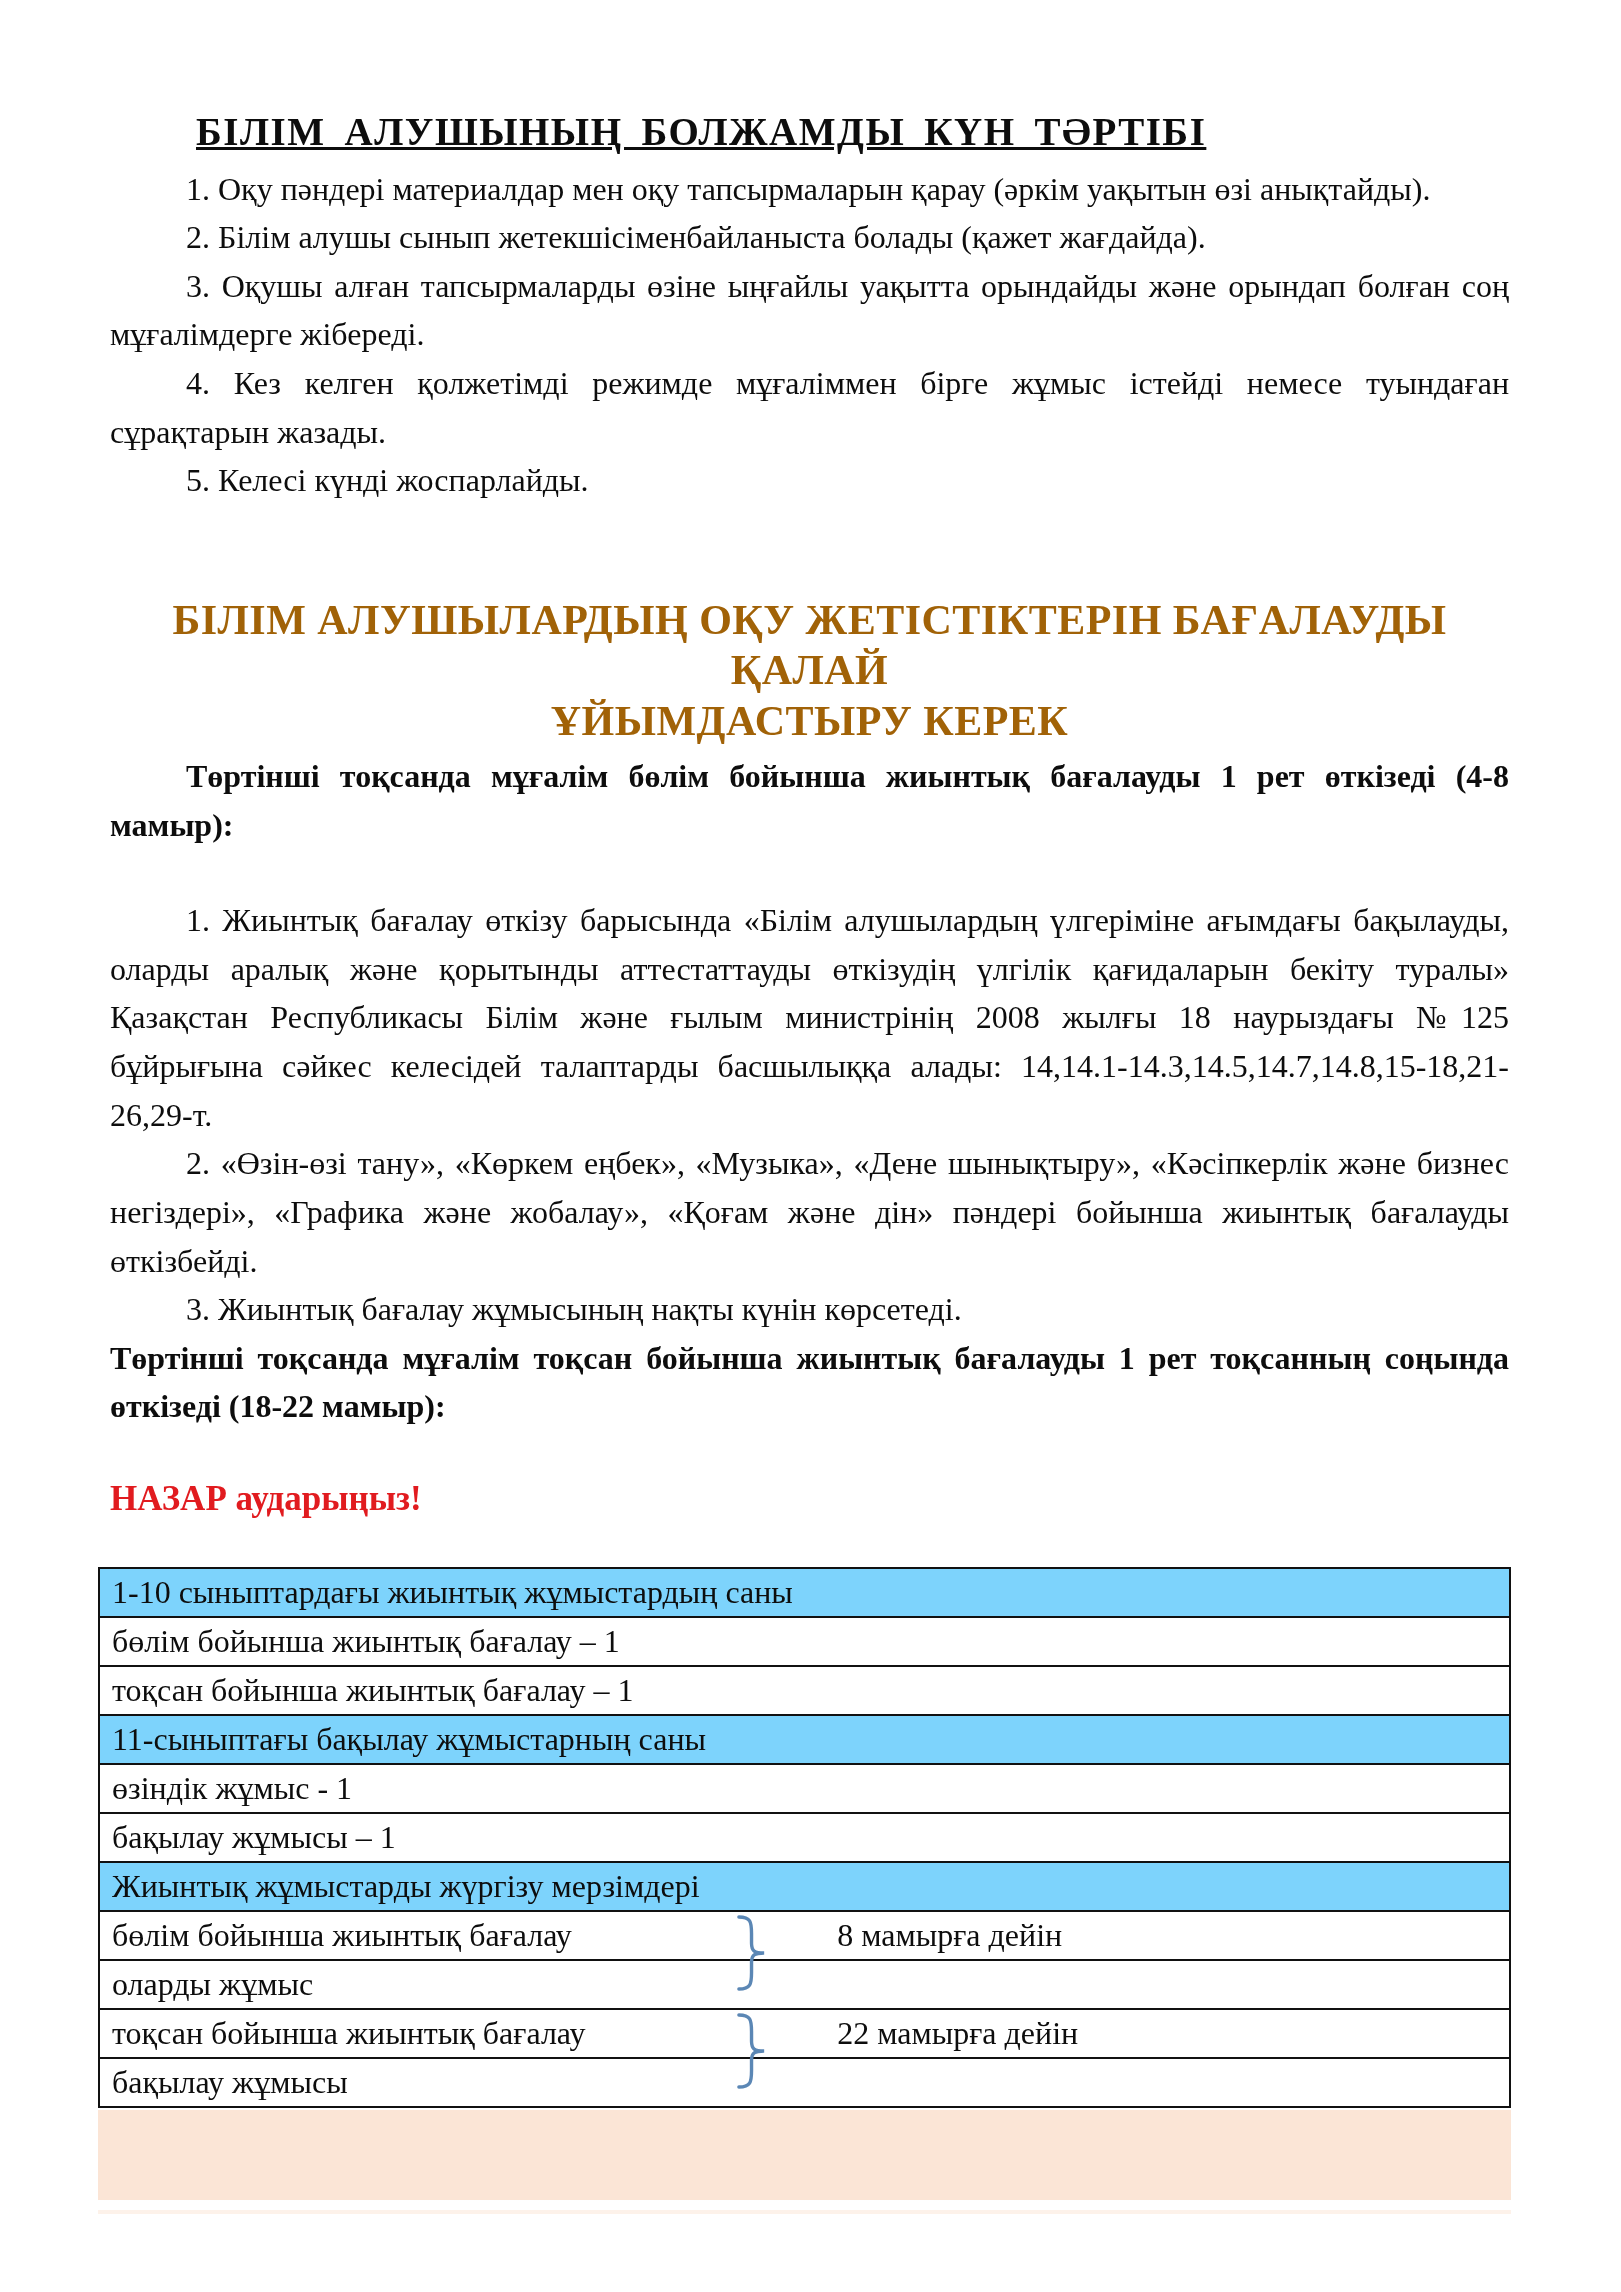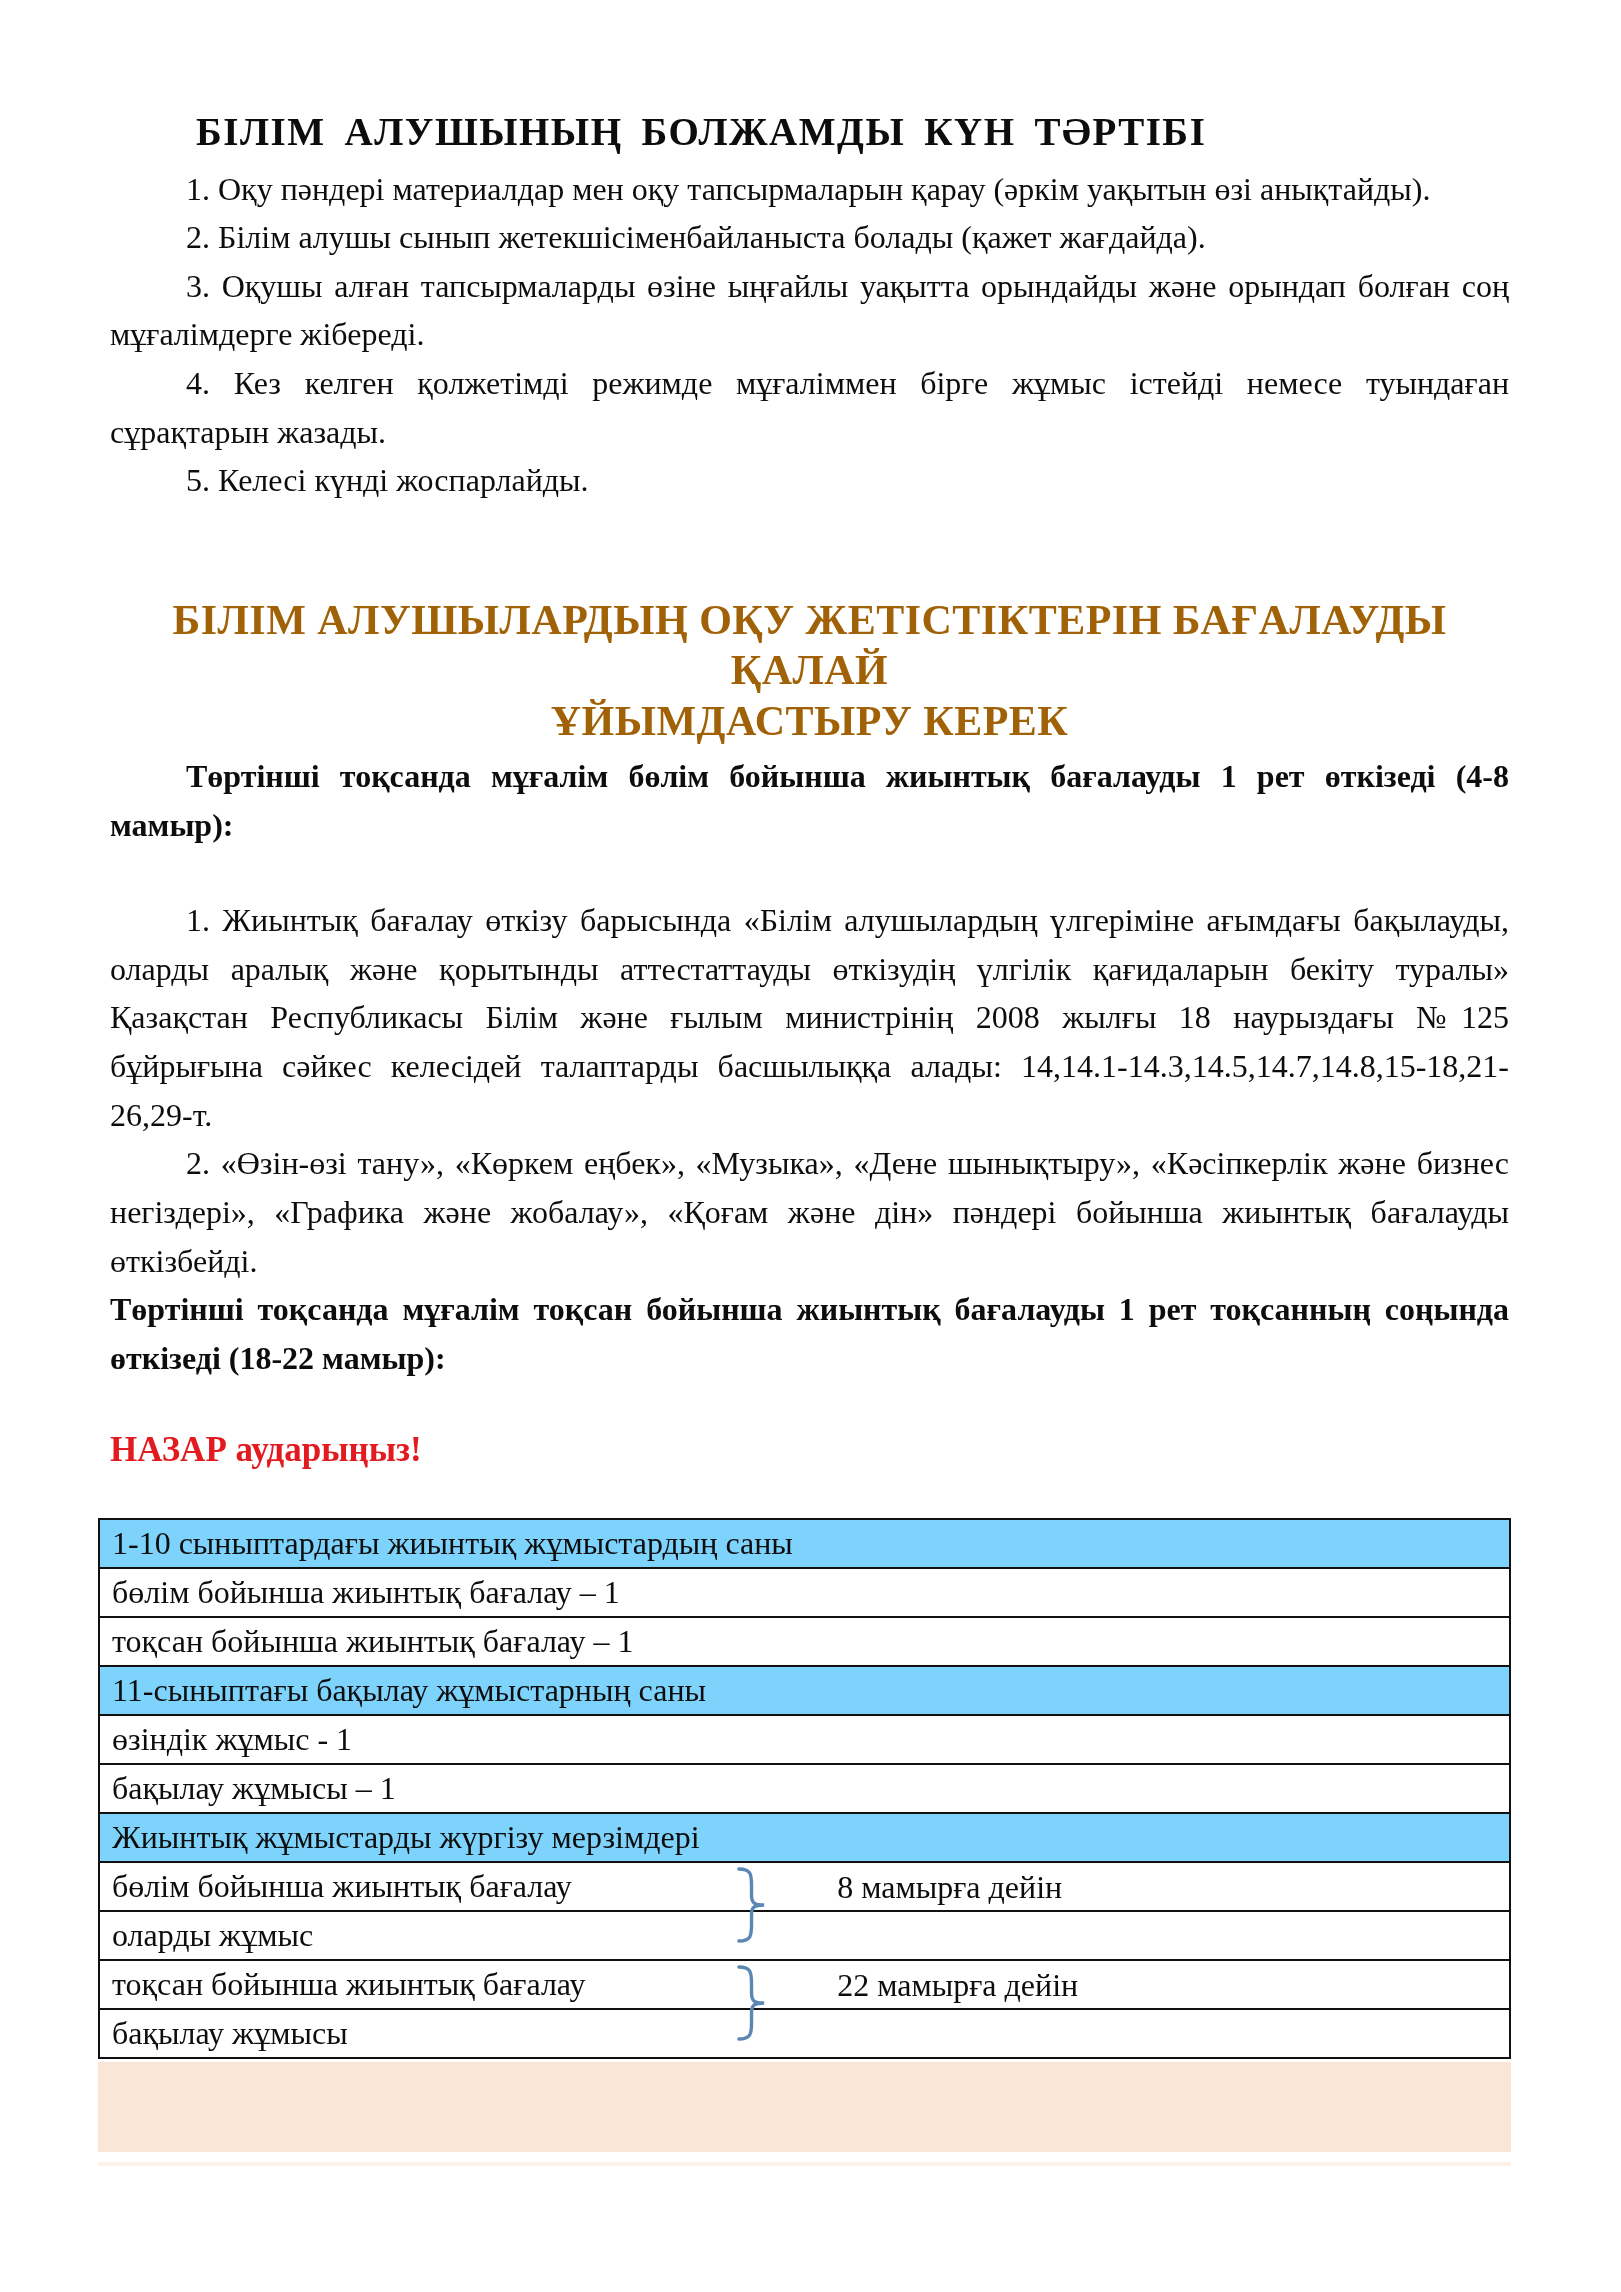--- a/index.html
+++ b/index.html
@@ -18,20 +18,21 @@
     box-sizing: border-box;
     padding: 106px 112px 0 110px;
   }
   .doc-title {
     font-size: 39px;
     font-weight: bold;
     letter-spacing: 1.5px;
     word-spacing: 7.8px;
     margin: 0 0 5.9px 86px;
     line-height: 1.35;
+    text-decoration: underline;
   }
   p.body-par {
     font-size: 32px;
     line-height: 1.52;
     text-align: justify;
     text-indent: 76px;
     margin: 0;
     font-family: Liberation Serif, serif;
   }
   p.no-indent {
@@ -118,20 +119,21 @@
     <div>БІЛІМ АЛУШЫЛАРДЫҢ ОҚУ ЖЕТІСТІКТЕРІН БАҒАЛАУДЫ ҚАЛАЙ</div>
     <div>ҰЙЫМДАСТЫРУ КЕРЕК</div>
   </div>
 
   <p class="body-par bold-par">Төртінші тоқсанда мұғалім бөлім бойынша жиынтық бағалауды 1 рет өткізеді (4-8 мамыр):</p>
 
   <div class="spacer-line"></div>
 
   <p class="body-par">1. Жиынтық бағалау өткізу барысында «Білім алушылардың үлгеріміне ағымдағы бақылауды, оларды аралық және қорытынды аттестаттауды өткізудің үлгілік қағидаларын бекіту туралы» Қазақстан Республикасы Білім және ғылым министрінің 2008 жылғы 18 наурыздағы №125 бұйрығына сәйкес келесідей талаптарды басшылыққа алады: 14,14.1-14.3,14.5,14.7,14.8,15-18,21-26,29-т.</p>
   <p class="body-par">2. «Өзін-өзі тану», «Көркем еңбек», «Музыка», «Дене шынықтыру», «Кәсіпкерлік және бизнес негіздері», «Графика және жобалау», «Қоғам және дін» пәндері бойынша жиынтық бағалауды өткізбейді.</p>
+  <p class="body-par">3. Жиынтық бағалау жұмысының нақты күнін көрсетеді.</p>
 
   <p class="body-par bold-par no-indent">Төртінші тоқсанда мұғалім тоқсан бойынша жиынтық бағалауды 1 рет тоқсанның соңында өткізеді (18-22 мамыр):</p>
 
   <div class="attention">НАЗАР аударыңыз!</div>
 
   <table class="summary">
     <tbody>
       <tr class="header-row">
         <td>1-10  сыныптардағы жиынтық жұмыстардың саны</td>
       </tr>

